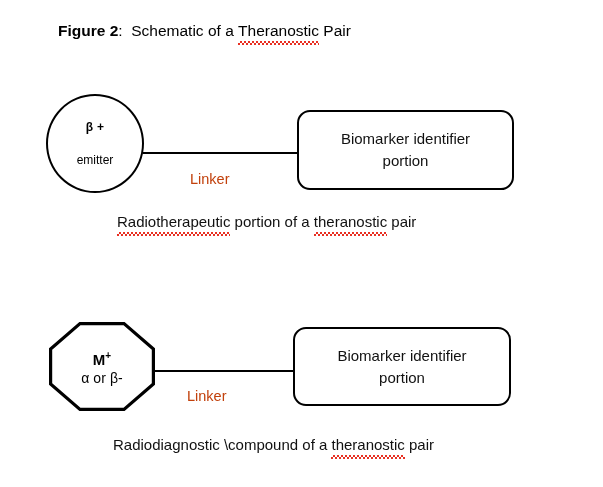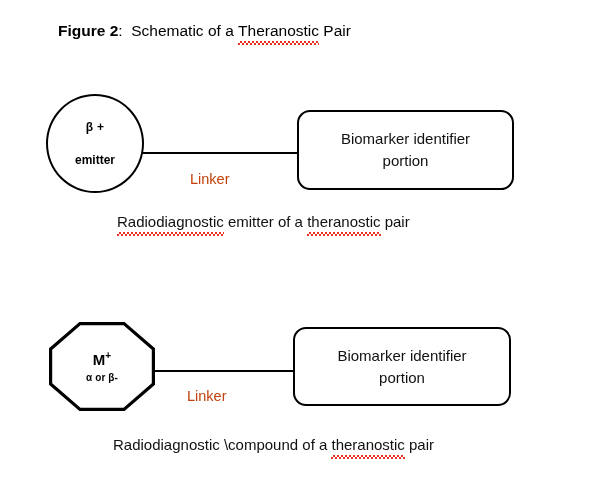--- a/index.html
+++ b/index.html
@@ -76,21 +76,21 @@
     background: #fff;
   }
   .node-circle .l1 {
     font-size: 12px;
     font-weight: bold;
     line-height: 16px;
     letter-spacing: 0.2px;
   }
   .node-circle .l2 {
     font-size: 12px;
-    font-weight: bold;
+    font-weight: normal;
     line-height: 18px;
     margin-top: 16px;
   }
 
   .node-octagon {
     position: absolute;
     width: 106px;
     height: 89px;
     box-sizing: border-box;
     display: flex;
@@ -115,22 +115,22 @@
   .node-octagon .l1 {
     font-size: 15px;
     font-weight: bold;
     line-height: 19px;
   }
   .node-octagon .l1 sup {
     font-size: 10px;
     vertical-align: super;
   }
   .node-octagon .l2 {
-    font-size: 10px;
-    font-weight: bold;
+    font-size: 14px;
+    font-weight: normal;
     line-height: 18px;
     letter-spacing: 0.1px;
   }
 
   .linker-line {
     position: absolute;
     height: 0;
     border-top: 2.4px solid #000;
   }
 
@@ -185,21 +185,21 @@
 
     <div class="linker-line" style="left:143px; top:152px; width:155px;"></div>
 
     <div class="linker-label" style="left:190px; top:169px;">Linker</div>
 
     <div class="node-rect" style="left:297px; top:110px; width:217px; height:80px;">
       <span><span>Biomarker identifier</span><br><span>portion</span></span>
     </div>
 
     <div class="row-caption" style="left:117px; top:211px;">
-      <span class="sq">Radiodiagnostic</span><span> emitter of a </span><span class="sq">theranostic</span><span> pair</span>
+      <span class="sq">Radiotherapeutic</span><span> portion of a </span><span class="sq">theranostic</span><span> pair</span>
     </div>
   </div>
 
   <div class="diagram">
 
     <div class="node-octagon" style="left:49px; top:322px;">
       <svg viewBox="0 0 106 89" preserveAspectRatio="none">
         <polygon points="31,1.6 75,1.6 104.4,27 104.4,62 75,87.4 31,87.4 1.6,62 1.6,27" fill="#ffffff" stroke="#000000" stroke-width="3.2" stroke-linejoin="miter"></polygon>
       </svg>
       <div class="otext">

